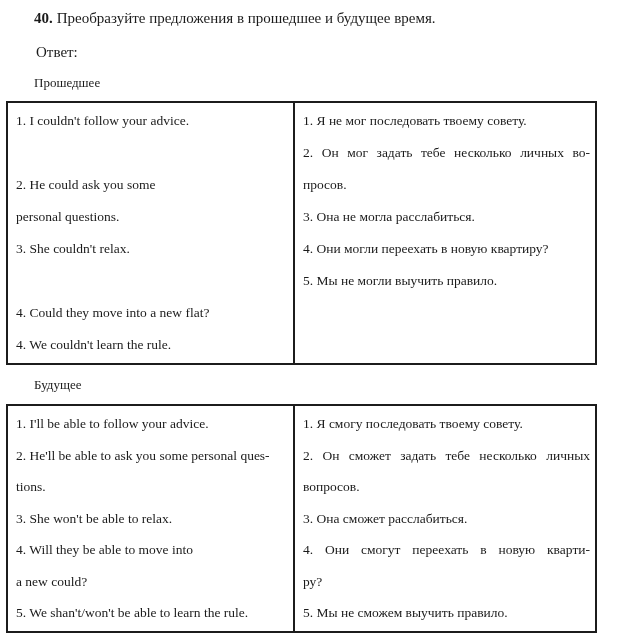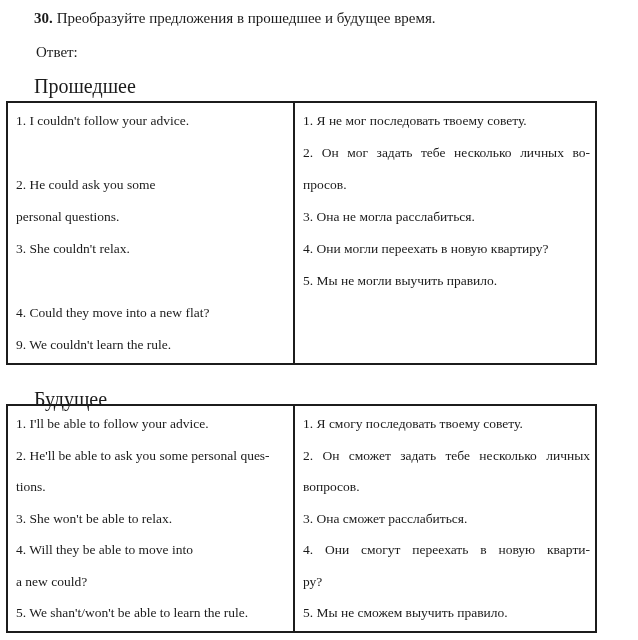--- a/index.html
+++ b/index.html
@@ -28,24 +28,24 @@
   }
   .answer-label {
     position: absolute;
     left: 36px;
     top: 44px;
     font-size: 15px;
   }
   .section-heading {
     position: absolute;
     left: 34px;
-    font-size: 20px;
+    font-size: 13px;
   }
   .heading-past { top: 75px; }
-  .heading-future { top: 388px; }
+  .heading-future { top: 377px; }
 
   table.answers {
     position: absolute;
     left: 6px;
     width: 584px;
     border-collapse: collapse;
     table-layout: fixed;
   }
   table.past-table   { top: 101px; }
   table.future-table { top: 404px; border-radius: 26px; }
@@ -74,39 +74,39 @@
   }
   .line.just {
     text-align: justify;
     text-align-last: justify;
   }
 </style>
 </head>
 <body>
 
 <div class="task-line">
-  <span class="task-num">30.</span><span>Преобразуйте предложения в прошедшее и будущее время.</span>
+  <span class="task-num">40.</span><span>Преобразуйте предложения в прошедшее и будущее время.</span>
 </div>
 
 <div class="answer-label">Ответ:</div>
 
 <div class="section-heading heading-past">Прошедшее</div>
 
 <table class="answers past-table">
   <tbody>
       <tr>
     <td class="col-english">
           <div class="line">1. I couldn't follow your advice.</div>
           <div class="line">&nbsp;</div>
           <div class="line">2. He could ask you some</div>
           <div class="line">personal questions.</div>
           <div class="line">3. She couldn't relax.</div>
           <div class="line">&nbsp;</div>
           <div class="line">4. Could they move into a new flat?</div>
-          <div class="line">9. We couldn't learn the rule.</div>
+          <div class="line">4. We couldn't learn the rule.</div>
         </td>
     <td class="col-russian">
           <div class="line">1. Я не мог последовать твоему совету.</div>
           <div class="line just">2. Он мог задать тебе несколько личных во-</div>
           <div class="line">просов.</div>
           <div class="line">3. Она не могла расслабиться.</div>
           <div class="line">4. Они могли переехать в новую квартиру?</div>
           <div class="line">5. Мы не могли выучить правило.</div>
         </td>
   </tr>

